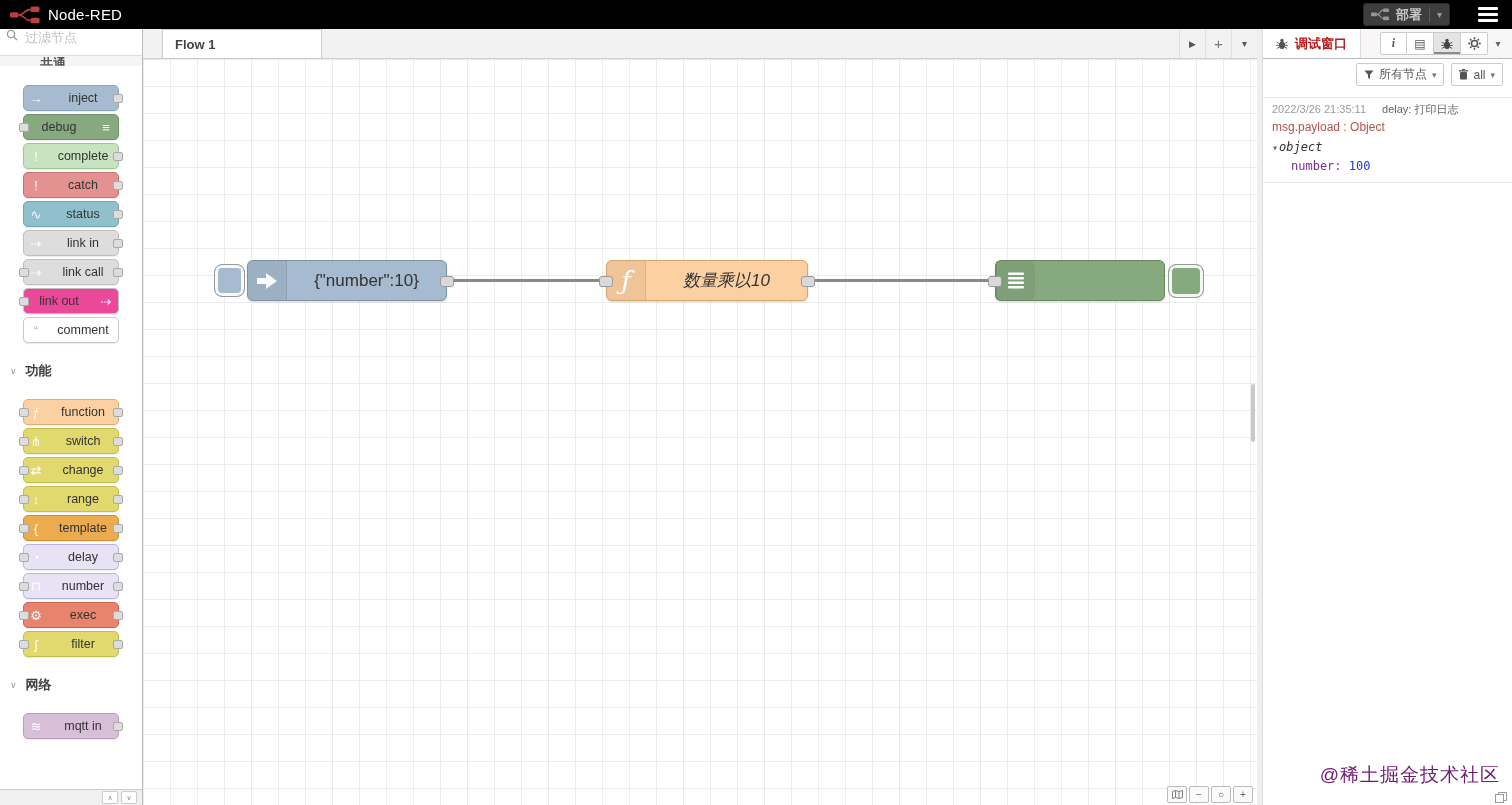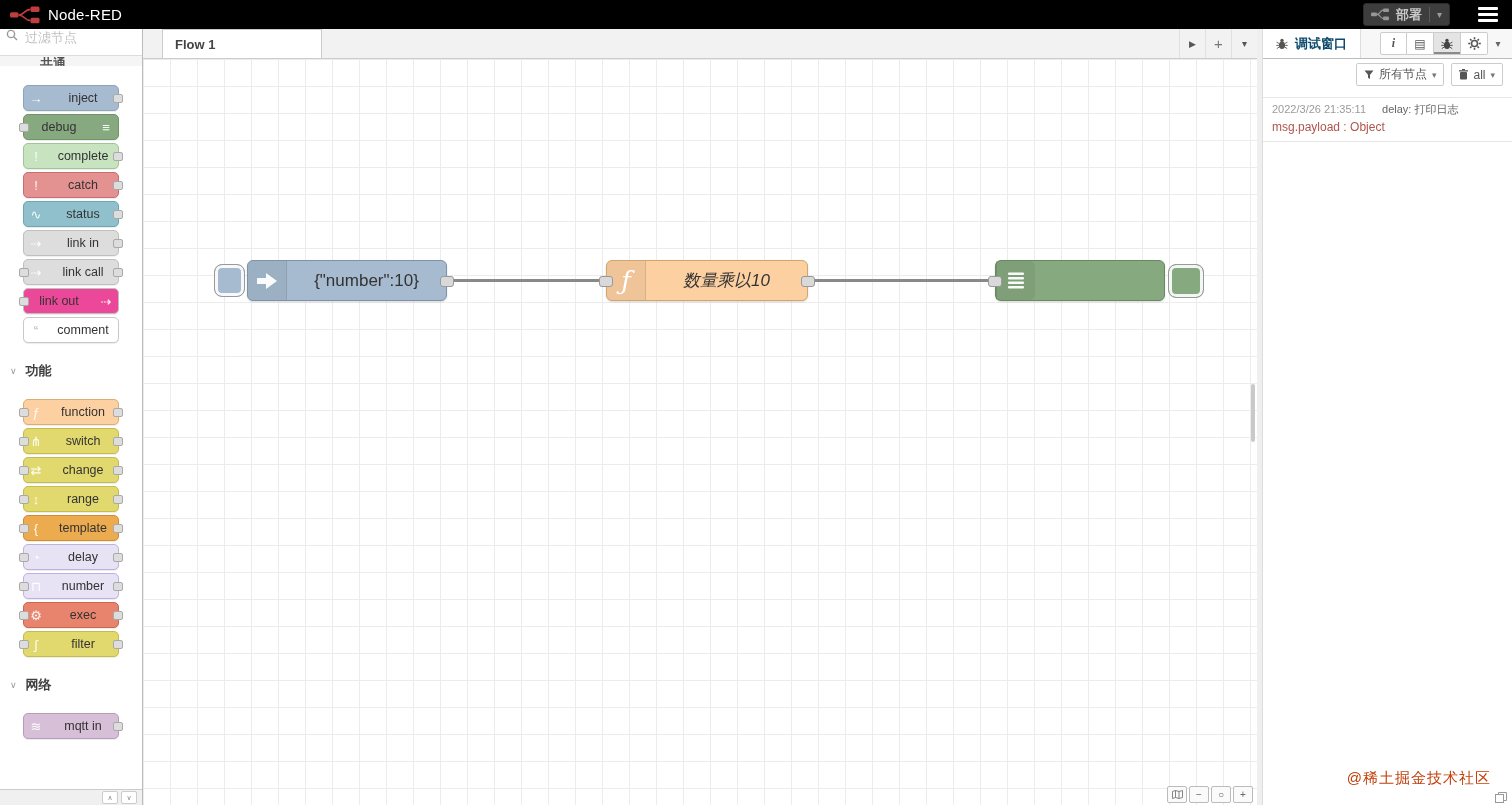--- a/index.html
+++ b/index.html
@@ -62,42 +62,42 @@
   .zoomctl{position:absolute;right:4px;bottom:2px;display:flex;gap:2px;z-index:5;}
   .zbtn{width:18px;height:15px;border:1px solid #bbb;background:#fafafa;color:#666;font-size:10px;display:flex;align-items:center;justify-content:center;border-radius:2px;cursor:pointer;}
   .vthumb{position:absolute;right:2px;top:325px;width:4px;height:58px;background:#c9c9c9;border-radius:2px;z-index:5;}
 
   
   .split{position:absolute;top:29px;bottom:0;left:1257px;width:6px;background:#efefef;border-right:1px solid #ddd;box-sizing:border-box;cursor:col-resize;}
 
   
   .sb{position:absolute;top:29px;left:1263px;right:0;bottom:0;background:#fff;}
   .sb-head{height:30px;border-bottom:1px solid #bbb;background:#f7f7f7;display:flex;align-items:stretch;box-sizing:border-box;}
-  .sb-tab{background:#fff;display:flex;align-items:center;gap:7px;padding:0 13px;font-size:13px;font-weight:700;color:#0c4a6e;border-right:1px solid #ddd;}
+  .sb-tab{background:#fff;display:flex;align-items:center;gap:7px;padding:0 13px;font-size:13px;font-weight:700;color:#b91c1c;border-right:1px solid #ddd;}
   .sb-icons{margin-left:auto;display:flex;align-items:center;padding-right:4px;}
   .sbi{width:27px;height:23px;border:1px solid #ccc;border-left:none;background:#fff;color:#555;display:flex;align-items:center;justify-content:center;font-size:12px;cursor:pointer;box-sizing:border-box;}
   .sbi.first{border-left:1px solid #ccc;border-radius:2px 0 0 2px;}
   .sbi.last{border-radius:0 2px 2px 0;}
   .sbi.active{background:#e4e4e4;box-shadow:inset 0 -2px 0 #8a8a8a;}
   .sbi-caret{width:20px;color:#666;font-size:10px;display:flex;align-items:center;justify-content:center;cursor:pointer;}
   .sbi .iglyph{font-weight:700;font-family:"Liberation Serif",serif;font-style:italic;}
   .sb-filter{height:31px;display:flex;align-items:center;justify-content:flex-end;gap:7px;padding:0 9px;}
   .fbtn{height:21px;border:1px solid #ccc;border-radius:2px;background:#fff;color:#555;font-size:12px;display:flex;align-items:center;gap:5px;padding:0 7px;cursor:pointer;}
   .fbtn .caret{font-size:9px;color:#777;}
   .dmsg{margin-top:7px;border-top:1px solid #e6e6e6;border-bottom:1px solid #e6e6e6;padding:4px 9px 7px;font-size:12px;}
   .dmeta{font-size:11px;color:#9b9b9b;}
   .dmeta .dsrc{color:#666;margin-left:13px;}
   .dpath{color:#b0544c;margin-top:3px;font-size:12px;}
   .dtree{font-family:"DejaVu Sans Mono",monospace;font-size:12px;color:#333;margin-top:4px;line-height:1.55;}
   .dtree .tcaret{color:#666;font-size:10px;margin-right:1px;cursor:pointer;}
   .dtree .troot{font-style:italic;color:#333;}
   .dtree .trow{padding-left:19px;}
   .dtree .tkey{color:#792e90;}
   .dtree .tval{color:#2036d6;}
-  .watermark{position:absolute;right:21px;bottom:17px;font-size:15px;color:#c2410c;letter-spacing:1px;}
+  .watermark{position:absolute;right:12px;bottom:17px;font-size:19px;color:#701a75;letter-spacing:1px;}
   .popout{position:absolute;right:5px;bottom:2px;cursor:pointer;}
 
   svg{display:block;}
 </style>
 </head>
 <body>
 
 <div class="app">
 
   <div class="hdr">
@@ -420,20 +420,29 @@
         <span>all</span>
         <span class="caret">▾</span>
       </span>
     </div>
     <div class="dmsg">
       <div class="dmeta">
         <span>2022/3/26 21:35:11</span>
         <span class="dsrc">delay: 打印日志</span>
       </div>
       <div class="dpath">msg.payload : Object</div>
+      <div class="dtree">
+        <div>
+          <span class="tcaret">▾</span><span class="troot">object</span>
+        </div>
+        <div class="trow">
+          <span class="tkey">number:</span>
+          <span class="tval">100</span>
+        </div>
+      </div>
     </div>
     <div class="watermark">@稀土掘金技术社区</div>
     <span class="popout">
       <svg width="12" height="11" viewBox="0 0 12 11">
           <rect x="0.5" y="2.5" width="8" height="8" fill="none" stroke="#999" stroke-width="1"></rect>
           <path d="M3.5 2.5 V0.5 H11.5 V8.5 H8.5" fill="none" stroke="#999" stroke-width="1"></path>
         </svg>
     </span>
   </div>
 

